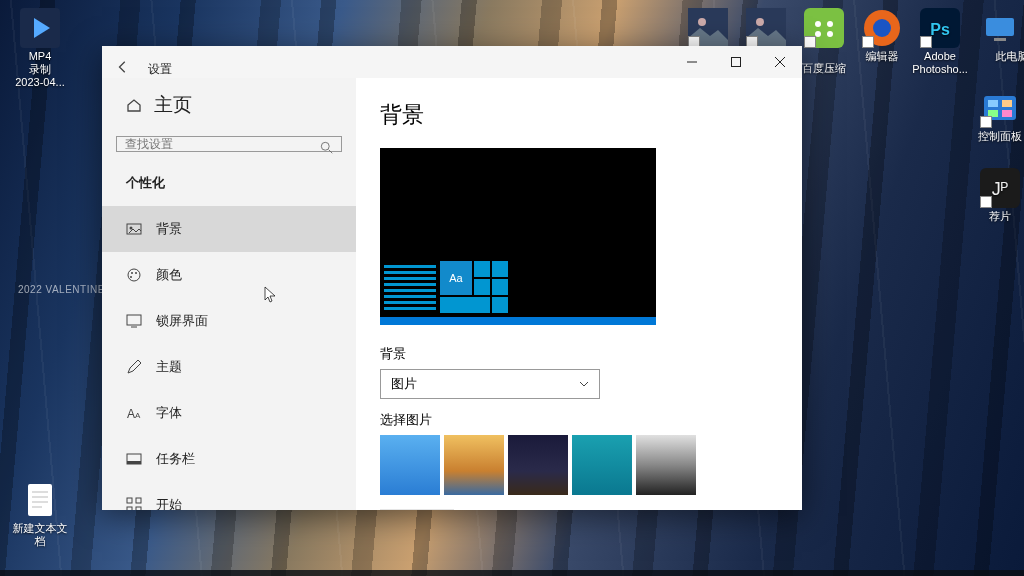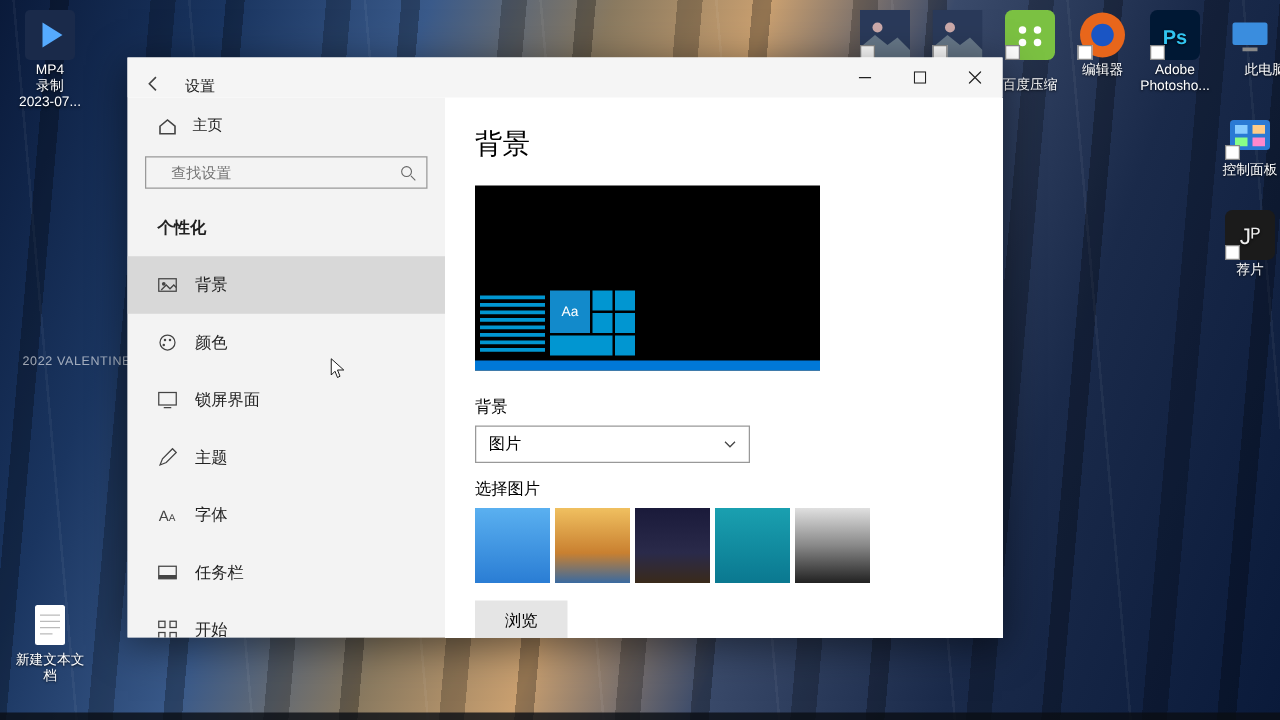--- a/index.html
+++ b/index.html
@@ -13,33 +13,33 @@
 .di .ico.short::after{content:"";position:absolute;left:0;bottom:0;width:10px;height:10px;background:#fff;border:1px solid #888}
 .label{line-height:1.2;word-break:break-all;max-width:66px}
 .settings{position:absolute;left:102px;top:46px;width:700px;height:464px;background:#fff;box-shadow:0 6px 30px rgba(0,0,0,.5);display:flex;flex-direction:column}
 .titlebar{height:32px;display:flex;align-items:flex-end;padding-left:10px;background:#f5f5f5}
 .titlebar .back{width:22px;height:22px;display:flex;align-items:center;justify-content:center;cursor:pointer;color:#444;font-size:14px}
 .titlebar .title{margin-left:14px;font-size:12px;color:#222}
 .winctrl{margin-left:auto;display:flex}
 .winctrl div{width:44px;height:32px;display:flex;align-items:center;justify-content:center;cursor:pointer;color:#222}
 .body{flex:1;display:flex;overflow:hidden}
 .sidebar{width:254px;background:#f3f3f3;display:flex;flex-direction:column;position:relative}
-.home{display:flex;align-items:center;gap:12px;padding:14px 24px 10px;cursor:pointer;font-size:12px;color:#222}
+.home{display:flex;align-items:center;gap:12px;padding:14px 24px 10px;cursor:pointer;font-size:19px;color:#222}
 .home-ico{width:16px;height:16px}
 .search{margin:6px 14px 14px;position:relative}
-.search input{width:100%;height:26px;border:1px solid #999;background:#f3f3f3;padding:0 30px 0 20px;font-size:12px;outline:none}
+.search input{width:100%;height:16px;border:1px solid #999;background:#f3f3f3;padding:0 30px 0 8px;font-size:12px;outline:none}
 .search .sicon{position:absolute;right:8px;top:7px;width:14px;height:14px;color:#666}
 .cat{font-size:13px;font-weight:600;padding:8px 24px 14px;color:#222}
 .nav-item{display:flex;align-items:center;gap:14px;padding:14px 24px;font-size:13px;color:#222;cursor:pointer;position:relative}
 .nav-item.active{background:#d8d8d8}
 .nav-item .nicon{width:16px;height:16px;flex-shrink:0}
 .cursor{position:absolute;left:162px;top:208px;width:14px;height:18px;pointer-events:none;z-index:5}
 .content{flex:1;background:#fff;padding:22px 24px;overflow:auto;position:relative}
 .content h1{font-size:22px;font-weight:400;margin-bottom:18px}
-.preview{width:276px;height:148px;background:#000;position:relative;margin-bottom:20px}
+.preview{width:276px;height:177px;background:#000;position:relative;margin-bottom:20px}
 .pv-taskbar{position:absolute;left:0;bottom:0;width:100%;height:8px;background:#0078d7}
 .pv-start{position:absolute;left:4px;bottom:12px;display:flex;gap:4px;align-items:flex-end}
 .pv-left{width:52px}
 .pv-left div{height:3px;background:#0196d1;margin-bottom:3px}
 .pv-tiles{display:grid;grid-template-columns:32px 16px 16px;grid-template-rows:16px 16px 16px;gap:2px}
 .pv-tiles span{background:#0196d1}
 .pv-big{grid-column:1;grid-row:1/3;background:#128acb!important;display:flex;align-items:center;justify-content:center;color:#fff;font-size:11px}
 .label2{font-size:13px;margin-bottom:6px}
 .select{width:220px;height:30px;border:1px solid #999;display:flex;align-items:center;justify-content:space-between;padding:0 10px;font-size:13px;cursor:pointer;margin-bottom:12px}
 .thumbs{display:flex;gap:4px;margin-bottom:14px}
@@ -57,21 +57,21 @@
 <div class="desktop-icons" id="desktop-icons">
     <div class="di" style="left: 10px; top: 8px;">
       <div class="ico">
         <svg viewBox="0 0 40 40">
           <rect width="40" height="40" fill="#1a2a4a" rx="4"></rect>
           <path d="M14 10l16 10-16 10z" fill="#55aaff"></path>
         </svg>
       </div>
       <div class="label" style="white-space: pre-line;">MP4
 录制
-2023-07...</div>
+2023-04...</div>
     </div>
     <div class="di" style="left: 678px; top: 8px;">
       <div class="ico short">
         <svg viewBox="0 0 40 40">
           <rect width="40" height="40" fill="#2a3a5a"></rect>
           <circle cx="14" cy="14" r="4" fill="#caa"></circle>
           <path d="M0 30l12-10 10 8 8-6 10 10v8H0z" fill="#678"></path>
         </svg>
       </div>
     </div>

